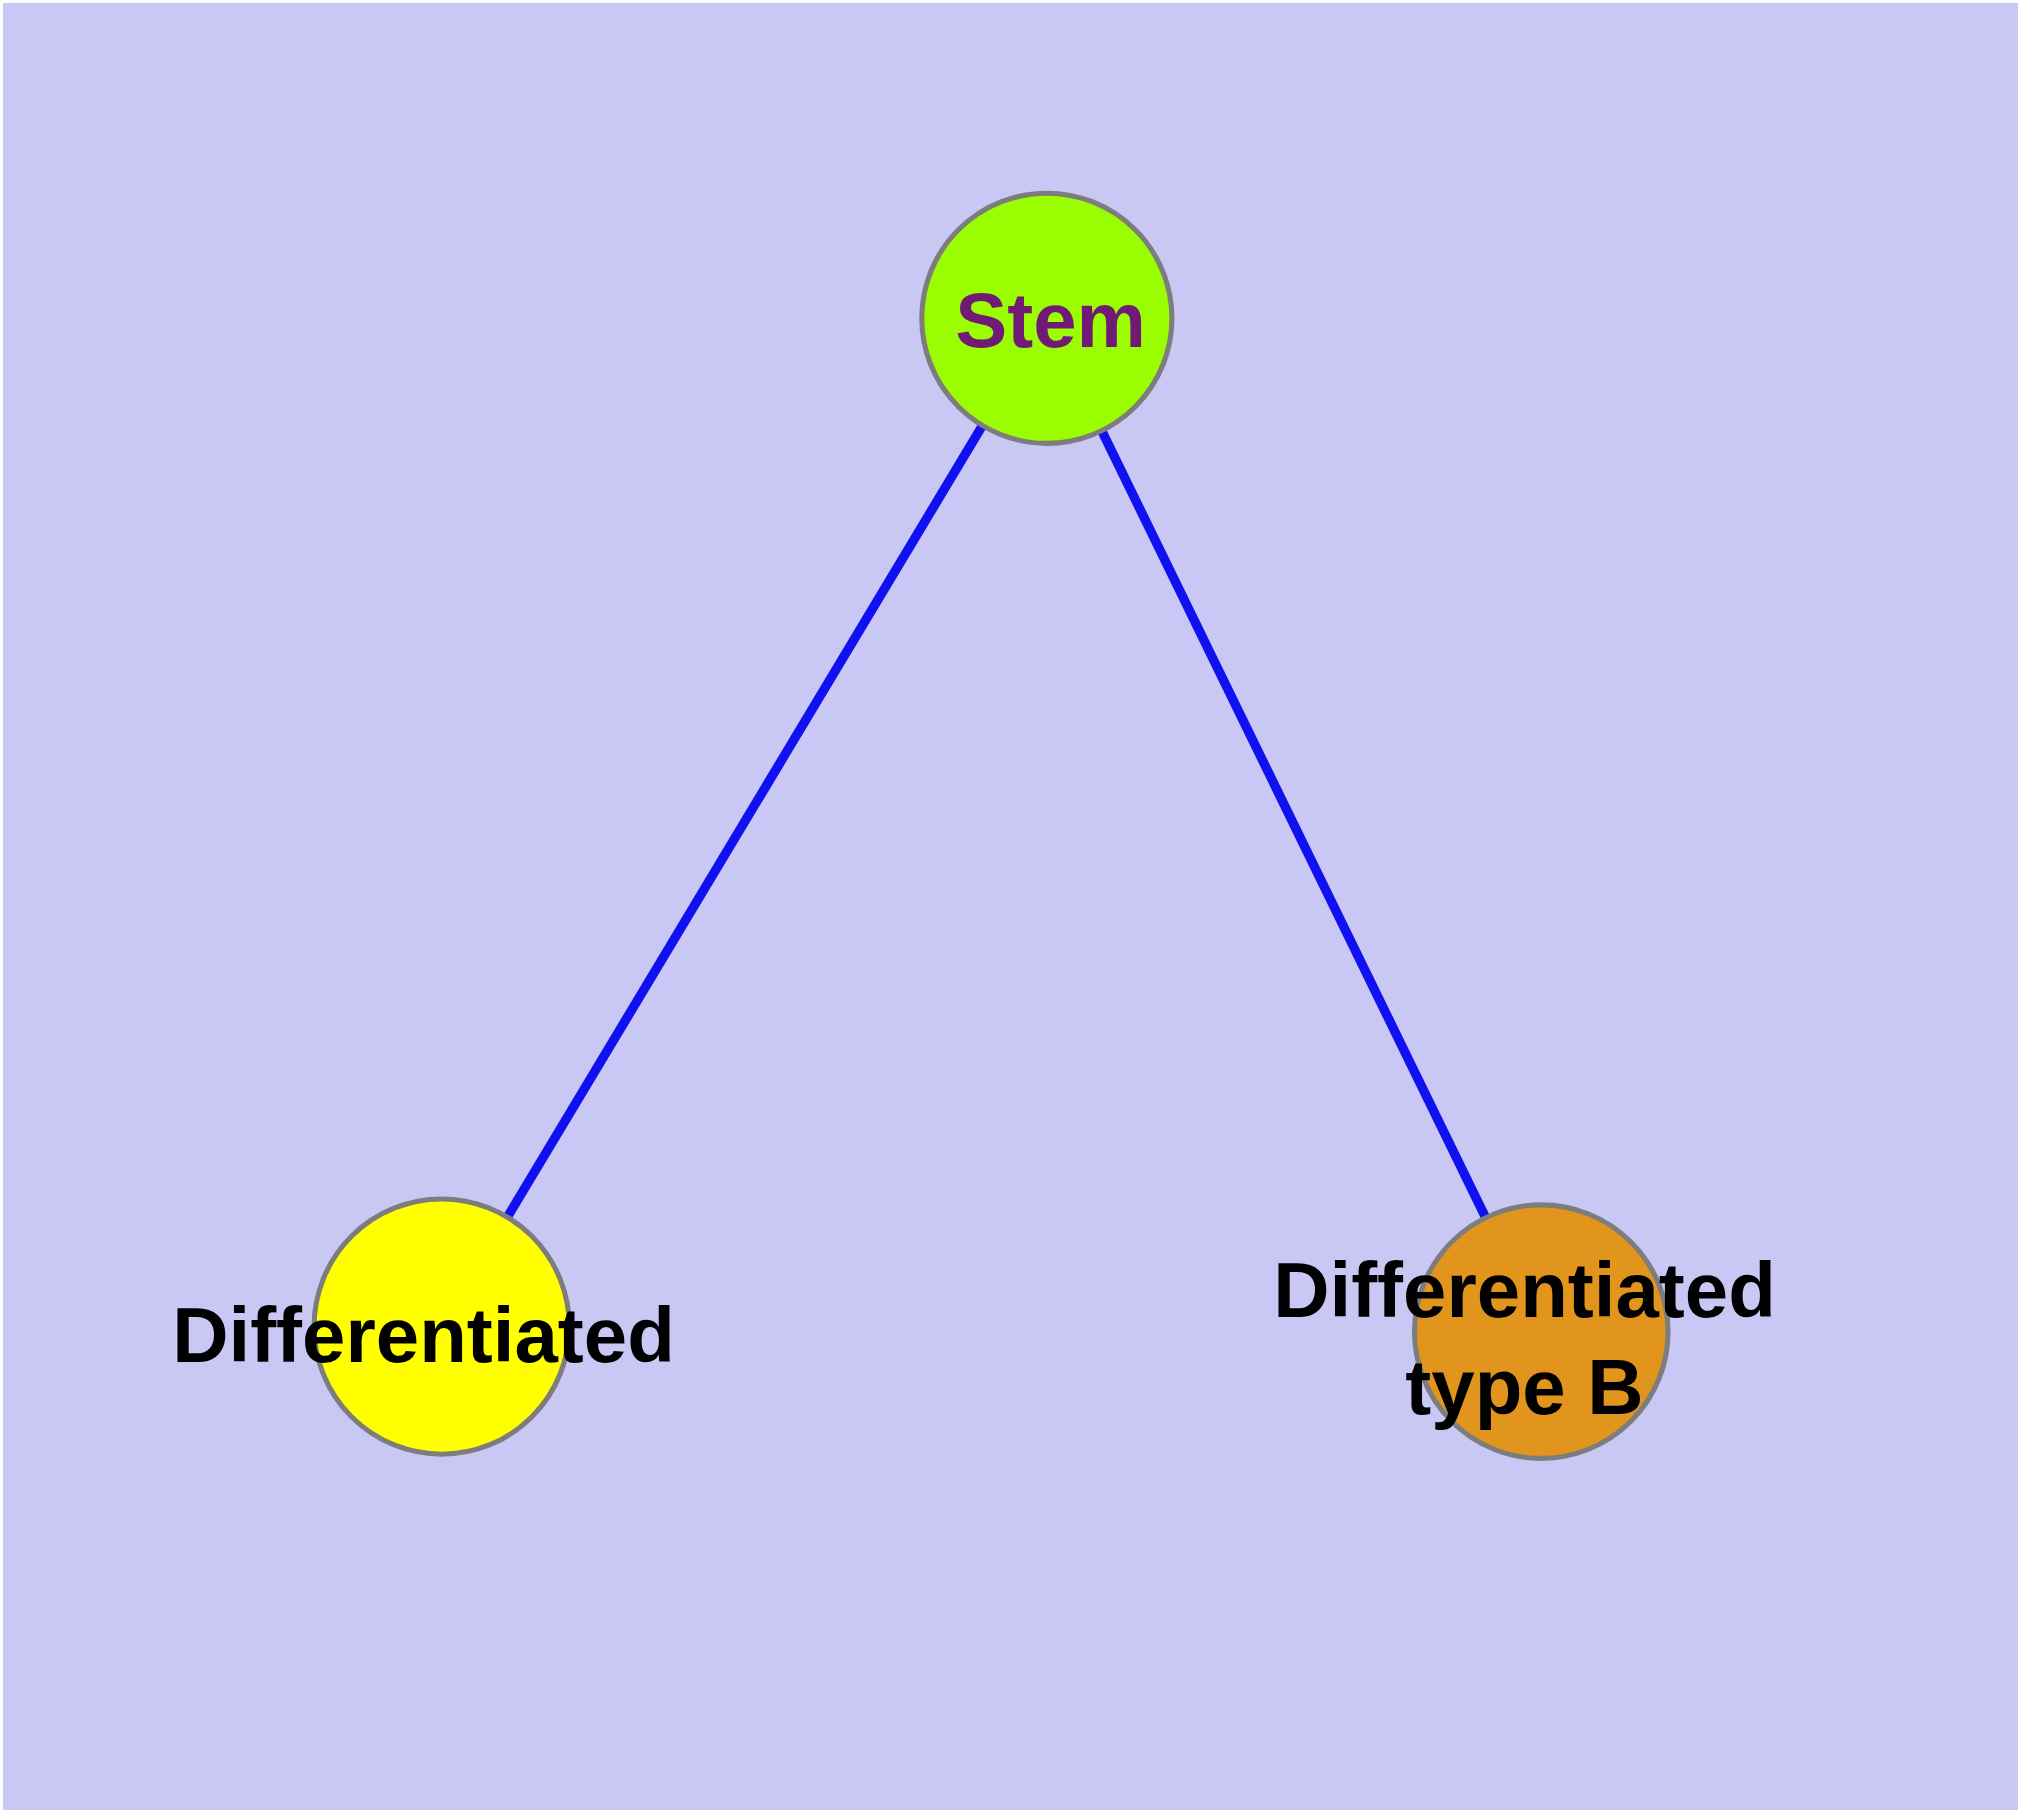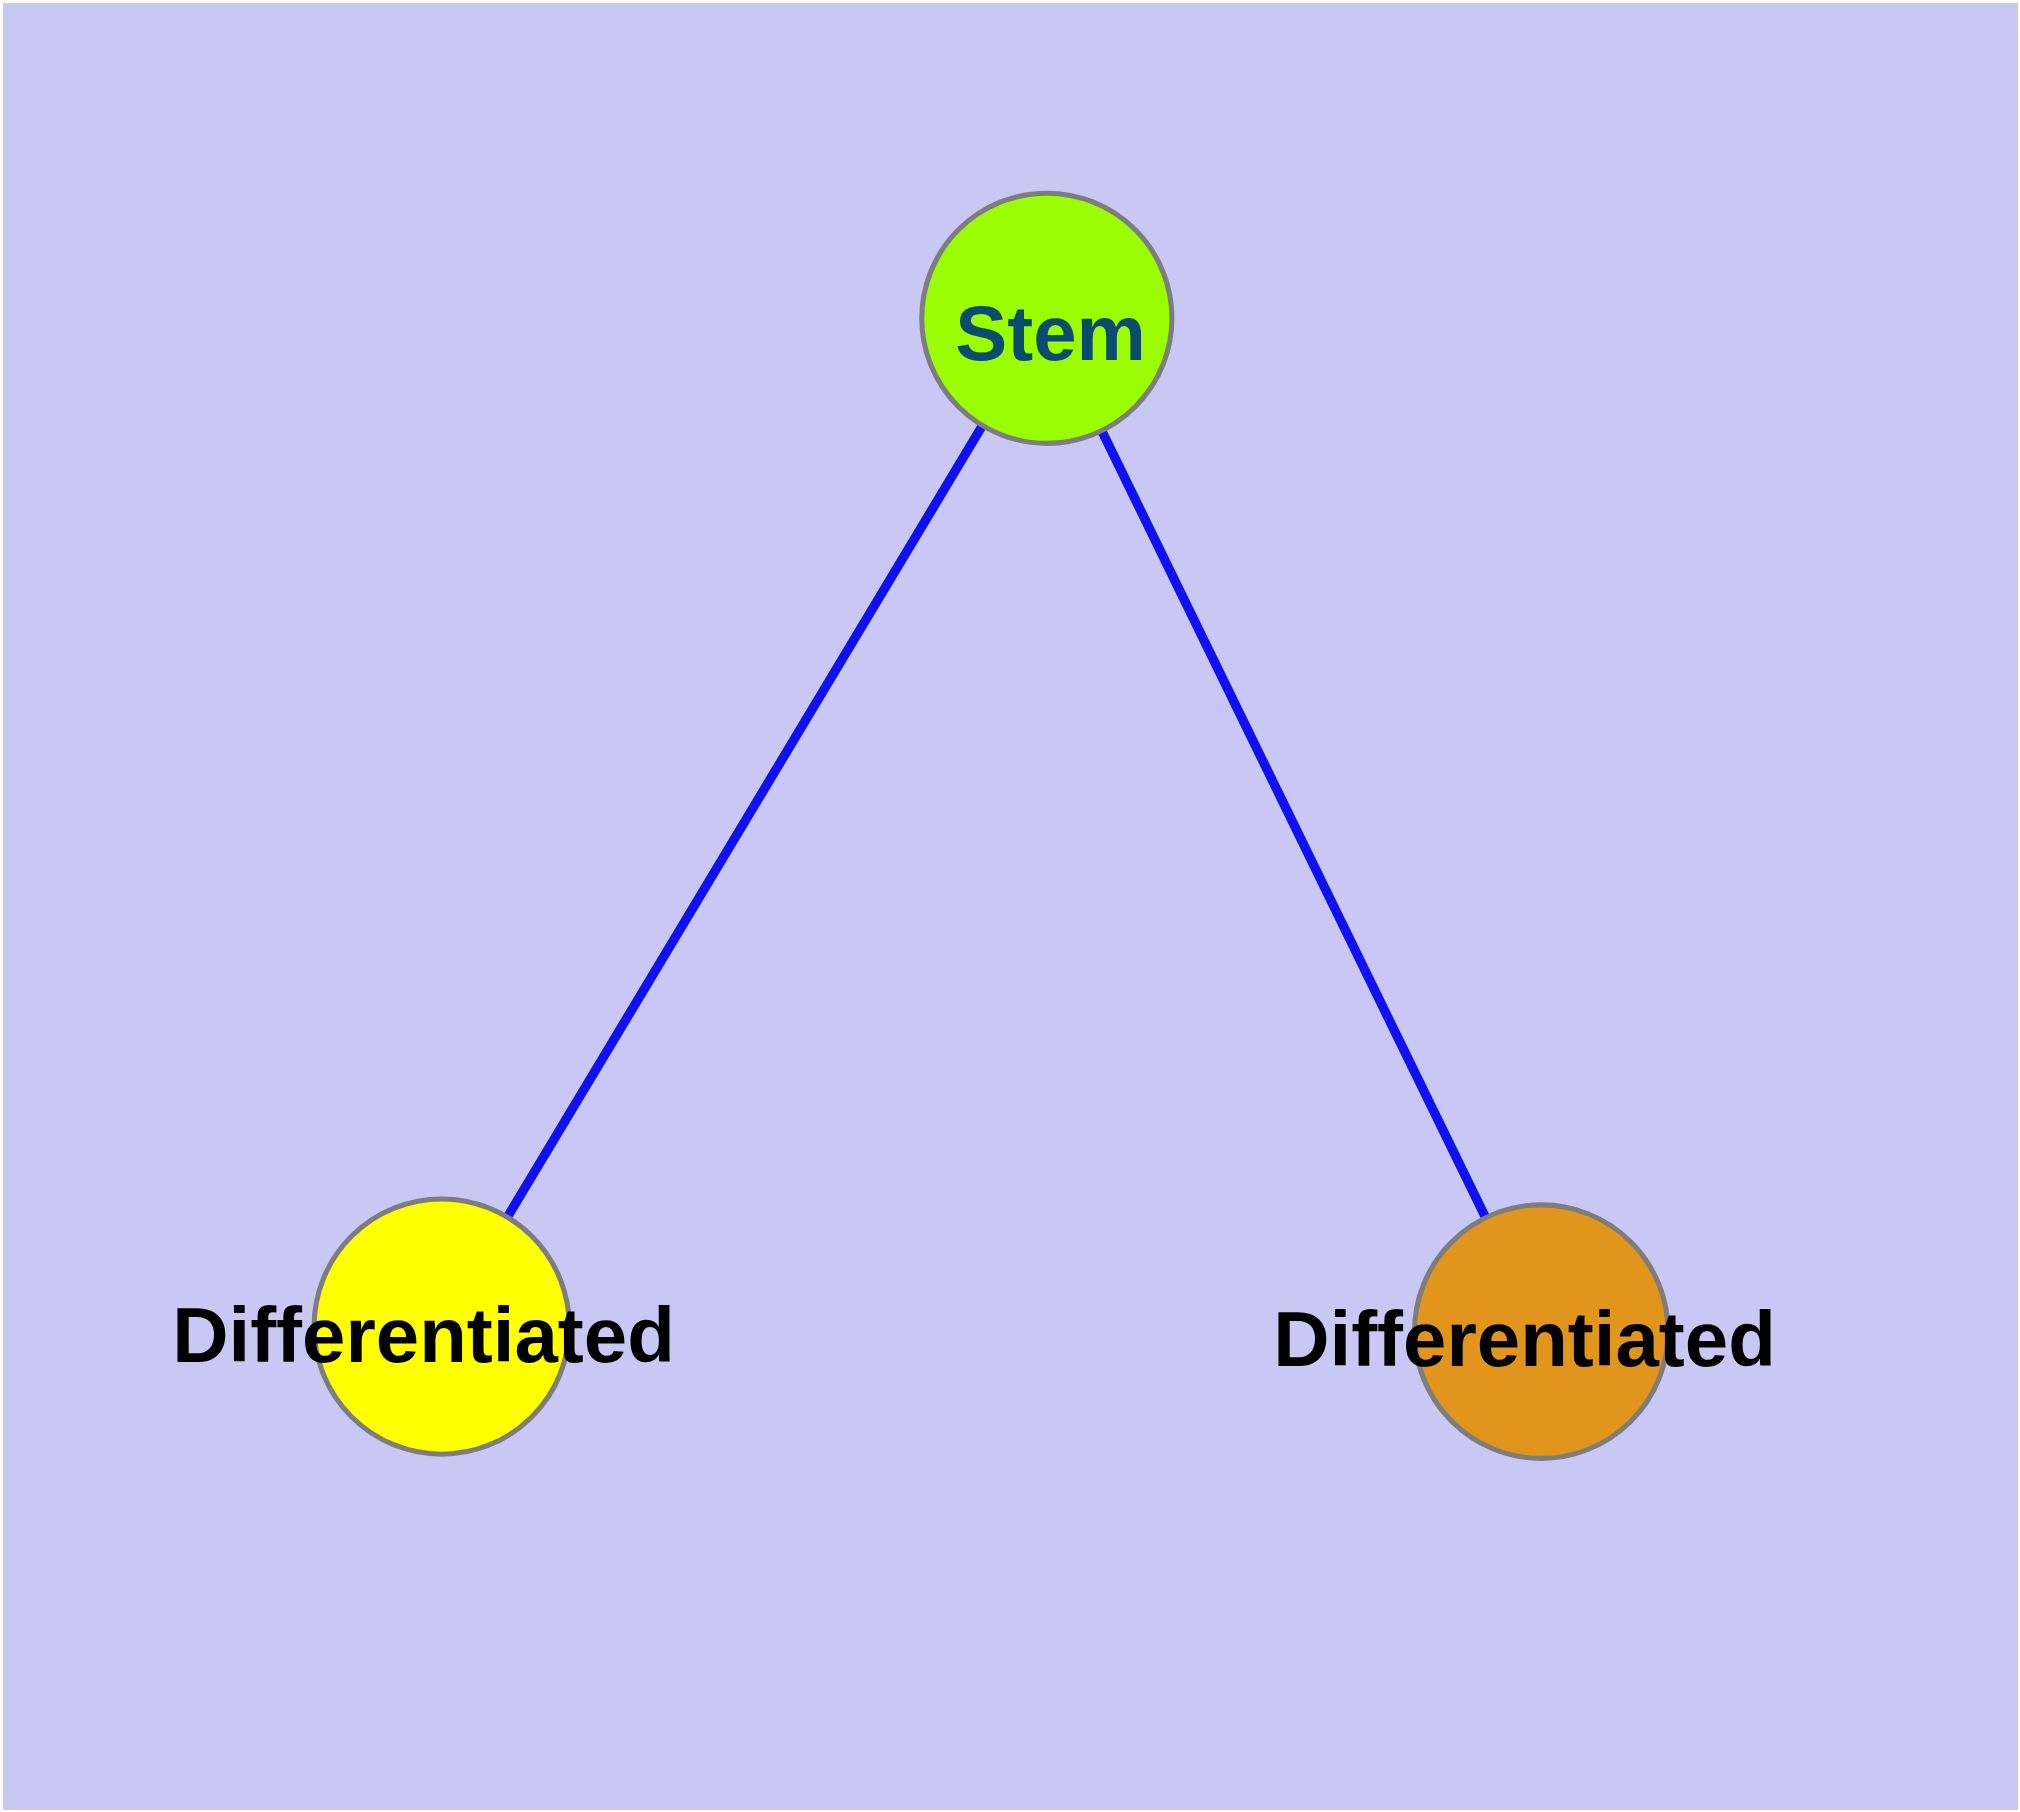--- a/index.html
+++ b/index.html
@@ -52,27 +52,28 @@
   <div class="stage" id="stage" style="background: rgb(201, 200, 245);">
 
     <svg class="graph" id="graph-svg" viewBox="0 0 2384 2138" xmlns="http://www.w3.org/2000/svg">
       <line x1="1235" y1="373" x2="519" y2="1566" stroke="#1010F0" stroke-width="11"></line>
       <line x1="1235" y1="373" x2="1820" y2="1572" stroke="#1010F0" stroke-width="11"></line>
       <circle cx="1235" cy="373" r="148" fill="#9AFD02" stroke="#7D7D7D" stroke-width="6"></circle>
       <circle cx="519" cy="1566" r="151" fill="#FFFF00" stroke="#7D7D7D" stroke-width="6"></circle>
       <circle cx="1820" cy="1572" r="150" fill="#E2951D" stroke="#7D7D7D" stroke-width="6"></circle>
     </svg>
 
-    <div class="node-label" style="left: 1048px; top: 317px; color: #0c4a6e; margin-top: 13px;">
+    <div class="node-label" style="left: 1048px; top: 317px; color: #701a75;">
       <span class="line">Stem</span>
     </div>
 
     <div class="node-label" style="left: 421px; top: 1332px; color: rgb(0, 0, 0);">
       <span class="line">Differentiated</span>
     </div>
 
     <div class="node-label" style="left: 1522px; top: 1336px; color: rgb(0, 0, 0);">
       <span class="line">Differentiated</span>
+      <span class="line">type B</span>
     </div>
 
   </div>
 </div>
 
 
 </body></html>

